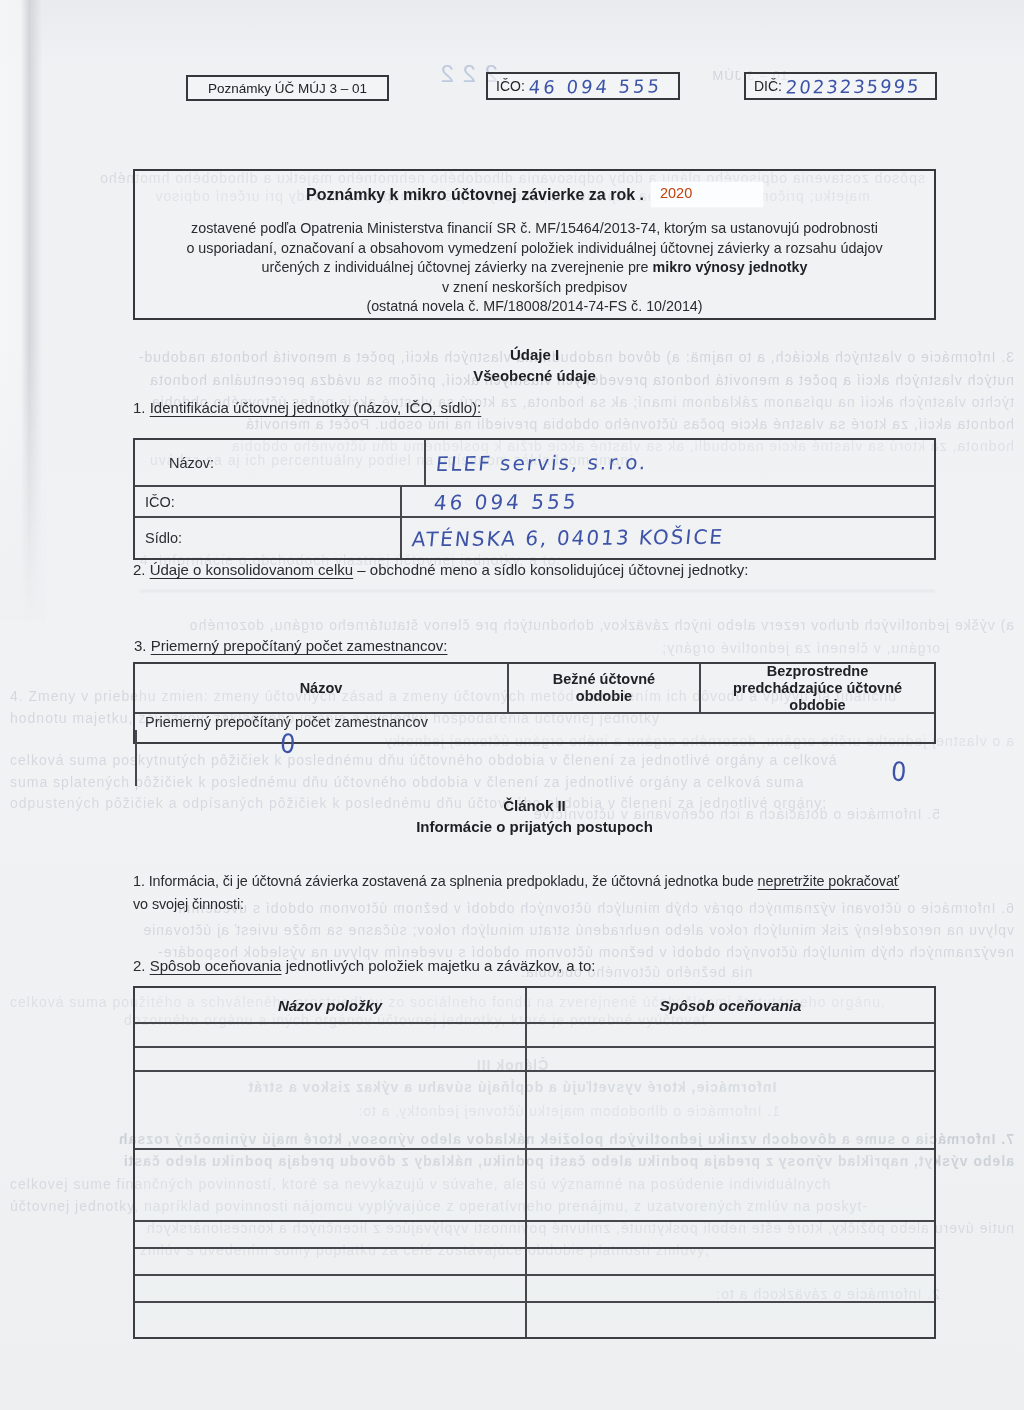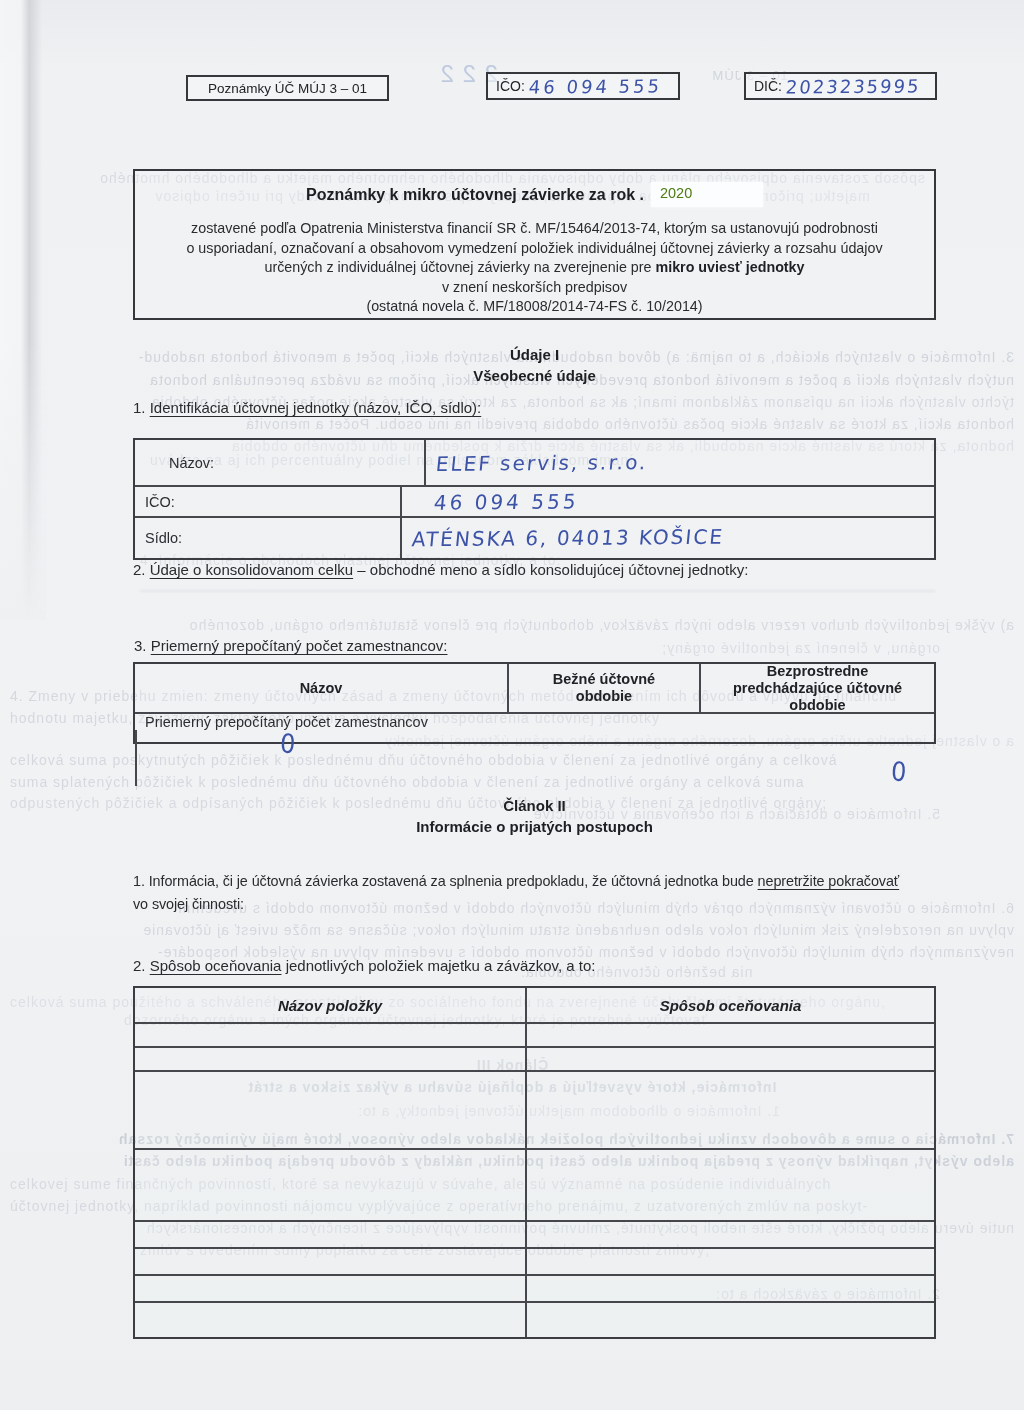--- a/index.html
+++ b/index.html
@@ -32,21 +32,21 @@
   .u{text-decoration:underline;text-underline-offset:3px;}
   .ctr{text-align:center;}
   .bold{font-weight:bold;color:#1f2023;}
   
   .topbox{display:flex;align-items:center;background:rgba(244,245,247,.55);}
   .topbox .lbl{font-size:14px;color:#232427;}
   
   .hdr-title-row{display:flex;justify-content:center;align-items:center;margin-top:11px;}
   .hdr-title{font-size:16px;font-weight:bold;color:#1d1e21;}
   .year-patch{background:#fcfdfe;height:25px;min-width:112px;margin-left:7px;
-    padding:3px 10px 0 9px;font-size:14.5px;color:#4d7c0f;box-shadow:0 0 3px rgba(255,255,255,.9);}
+    padding:3px 10px 0 9px;font-size:14.5px;color:#c2410c;box-shadow:0 0 3px rgba(255,255,255,.9);}
   .hdr-par{margin-top:12px;font-size:14.3px;line-height:19.5px;color:#2b2c2f;}
   
   .tbl{border:2px solid #3c3d42;background:rgba(241,243,245,.25);}
   .trow{display:flex;border-top:2px solid #45474c;}
   .trow:first-child{border-top:none;}
   .tcell{padding:0 10px;display:flex;align-items:center;}
   .cdiv{border-left:2px solid #45474c;}
   .th{font-weight:bold;font-size:14.5px;color:#212226;justify-content:center;text-align:center;line-height:17px;}
   .sec{font-size:15px;color:#2a2b2e;}
   .heading2{font-size:15px;font-weight:bold;color:#1e1f22;line-height:21px;}
@@ -111,21 +111,21 @@
     </div>
 
     <div class="abs bx" style="left:133px;top:169px;width:803px;height:151px;background:rgba(243,244,246,.3);">
       <div class="hdr-title-row">
         <span class="hdr-title">Poznámky k mikro účtovnej závierke za rok .</span>
         <span class="year-patch">2020</span>
       </div>
       <div class="hdr-par ctr">
         <span>zostavené podľa Opatrenia Ministerstva financií SR č. MF/15464/2013-74, ktorým sa ustanovujú podrobnosti</span><br>
         <span>o usporiadaní, označovaní a obsahovom vymedzení položiek individuálnej účtovnej závierky a rozsahu údajov</span><br>
-        <span>určených z individuálnej účtovnej závierky na zverejnenie pre </span><span class="bold">mikro uviesť jednotky</span><br>
+        <span>určených z individuálnej účtovnej závierky na zverejnenie pre </span><span class="bold">mikro výnosy jednotky</span><br>
         <span>v znení neskorších predpisov</span><br>
         <span>(ostatná novela č. MF/18008/2014-74-FS č. 10/2014)</span>
       </div>
     </div>
 
     <div class="abs ctr heading2" style="left:133px;top:344px;width:803px;">
       <span>Údaje I</span><br>
       <span>Všeobecné údaje</span>
     </div>
 

